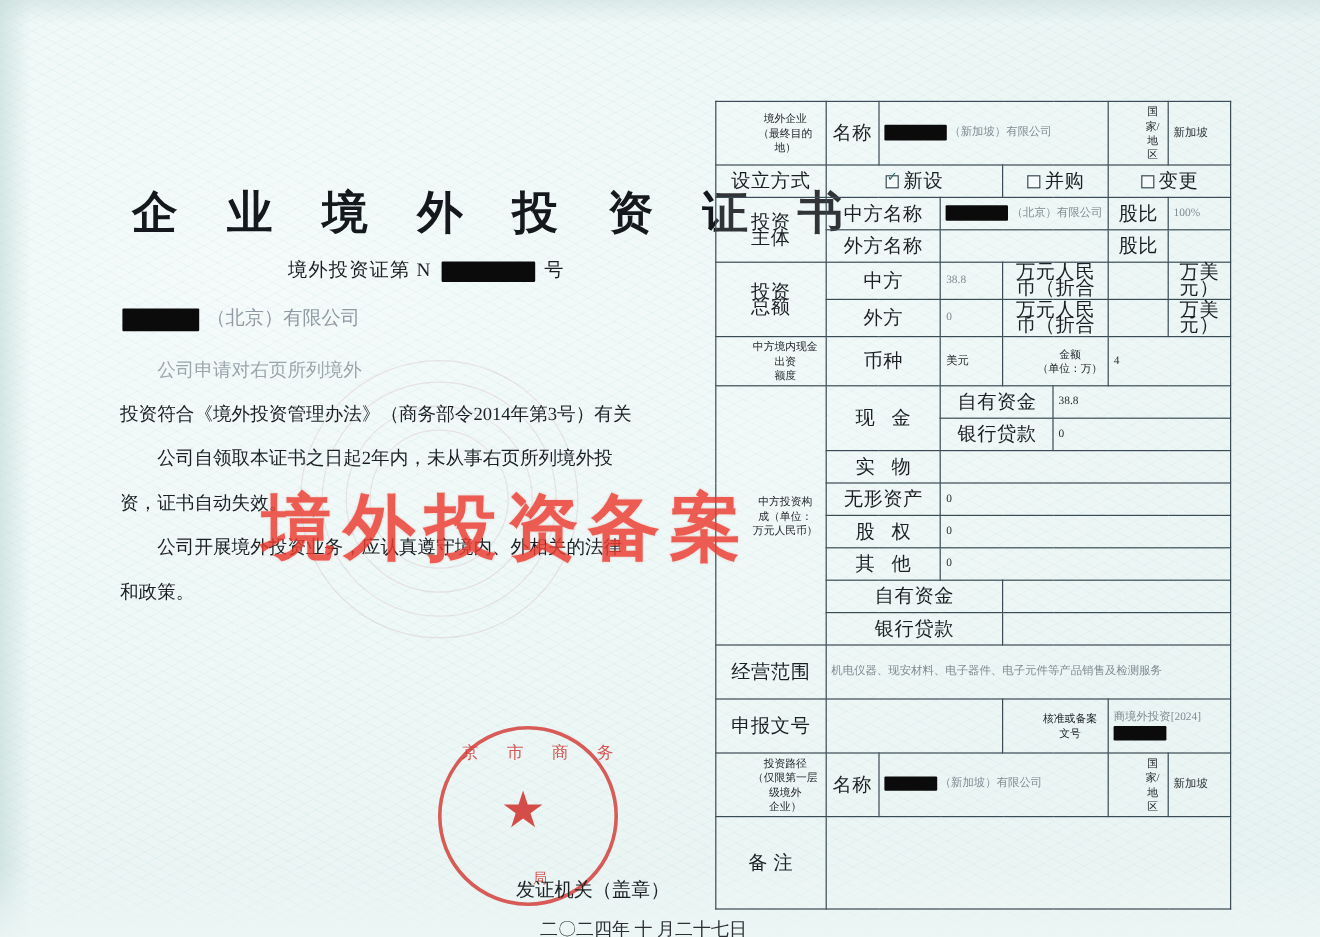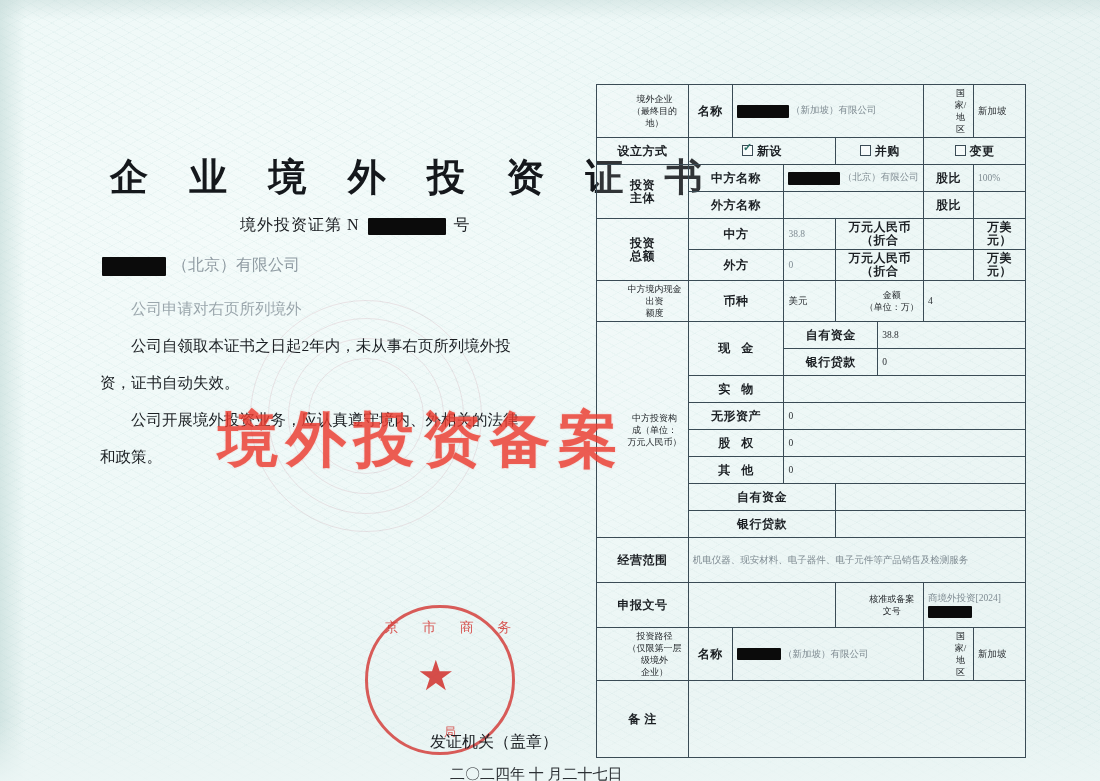--- a/index.html
+++ b/index.html
@@ -183,23 +183,22 @@
   }
   #right-table td {
     border: 1px solid #3a4b55;
     padding: 2px 4px;
     vertical-align: middle;
     height: 22px;
     line-height: 13px;
   }
   #right-table .lbl {
     text-align: center;
-    font-size: 12px;
+    font-size: 16px;
     letter-spacing: 0.5px;
-    font-weight: bold;
   }
   #right-table .lbl-sm {
     text-align: center;
     font-size: 9px;
     line-height: 12px;
     padding-left: 28px;
   }
   #right-table .val {
     font-size: 9.5px;
     color: #7f8b92;
@@ -281,20 +280,21 @@
       <span>号</span>
     </div>
 
     <div id="company-line">
       <span class="redacted" id="company-redacted"></span>
       <span class="faded">（北京）有限公司</span>
     </div>
 
     <div id="body-text">
       <p class="indent para-faded">公司申请对右页所列境外</p>
+      <p>投资符合《境外投资管理办法》（商务部令2014年第3号）有关</p>
       <p class="indent">公司自领取本证书之日起2年内，未从事右页所列境外投</p>
       <p>资，证书自动失效。</p>
       <p class="indent">公司开展境外投资业务，应认真遵守境内、外相关的法律</p>
       <p>和政策。</p>
     </div>
 
     <div id="seal">
       <div class="ring"></div>
       <div class="seal-top-text">京 市 商 务</div>
       <div class="seal-bottom-text">局</div>

